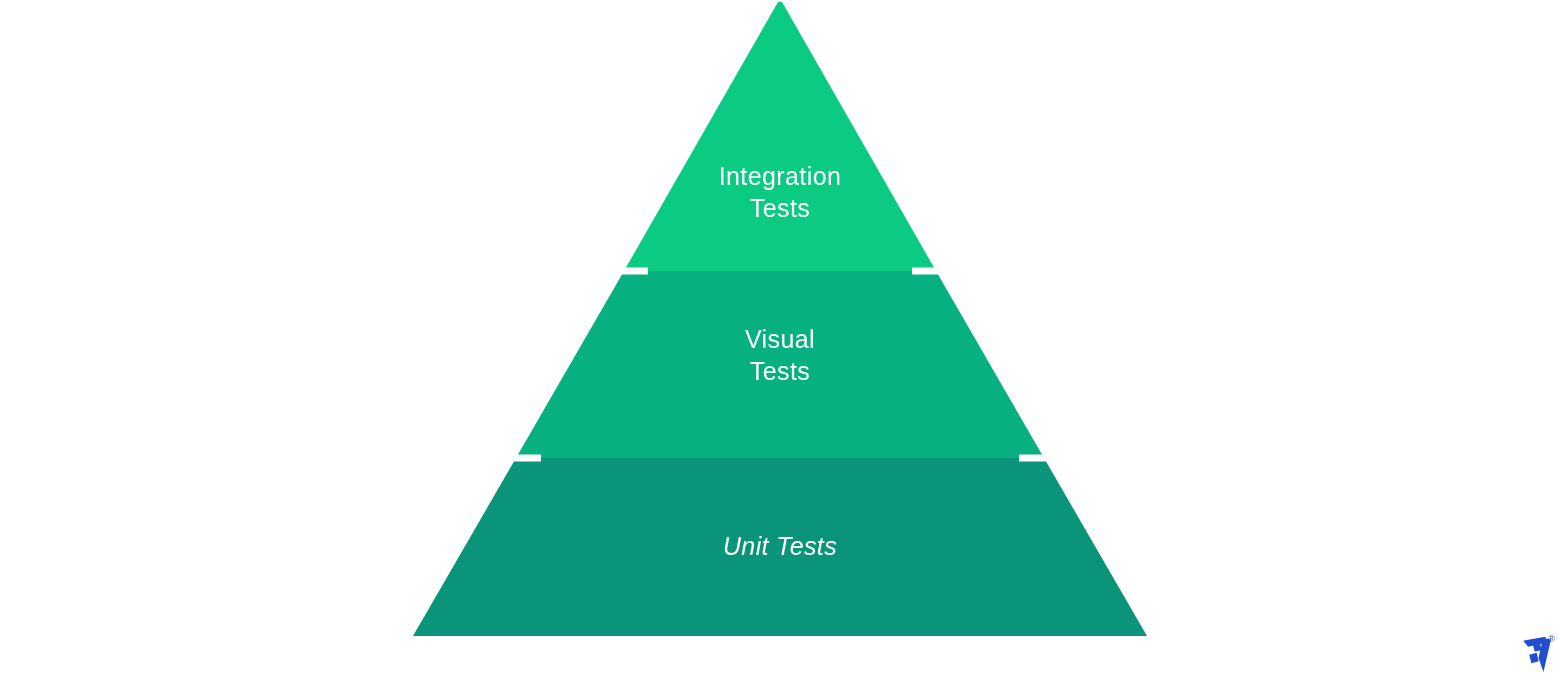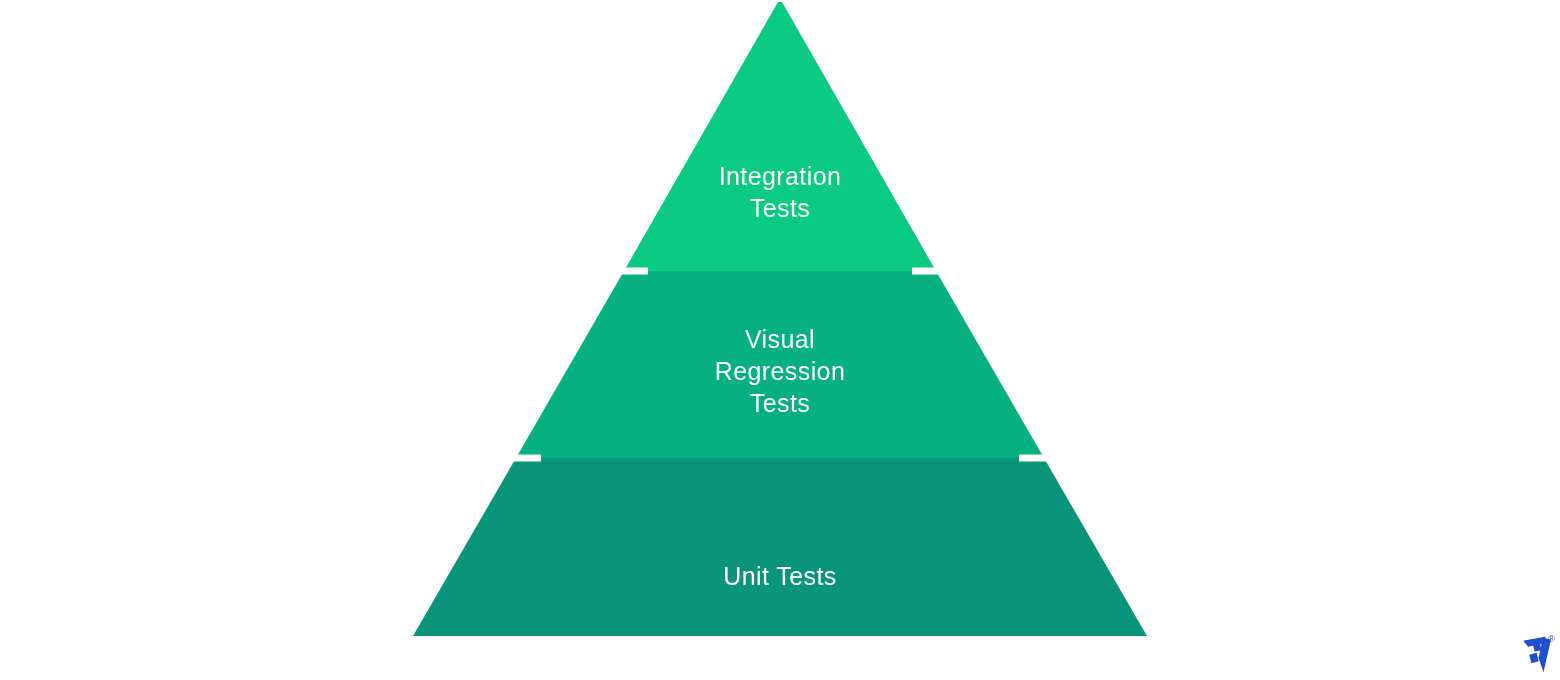--- a/index.html
+++ b/index.html
@@ -31,21 +31,21 @@
     color: #ffffff;
     font-size: 25px;
     line-height: 32px;
     font-weight: 400;
     letter-spacing: 0.4px;
     pointer-events: none;
   }
   .tier-label span { display: block; }
   .label-integration { top: 160px; }
   .label-visual-regression { top: 323px; }
-  .label-unit { top: 560px; }
+  .label-unit { top: 530px; font-style: italic; }
   .logo {
     position: absolute;
     left: 1520px;
     top: 630px;
     width: 40px;
     height: 48px;
   }
   .logo svg { display: block; width: 40px; height: 48px; }
 </style>
 </head>
@@ -67,21 +67,20 @@
     <rect x="1019" y="454.5" width="29" height="7" fill="#ffffff"></rect>
   </svg>
 
   <div class="tier-label label-integration">
     <span>Integration</span>
     <span>Tests</span>
   </div>
 
   <div class="tier-label label-visual-regression">
     <span>Visual</span>
-    <span>Regression</span>
     <span>Tests</span>
   </div>
 
   <div class="tier-label label-unit">
     <span>Unit Tests</span>
   </div>
 
   <div class="logo">
     <svg viewBox="0 0 40 48" aria-hidden="true">
       <g fill="#204ecf">

